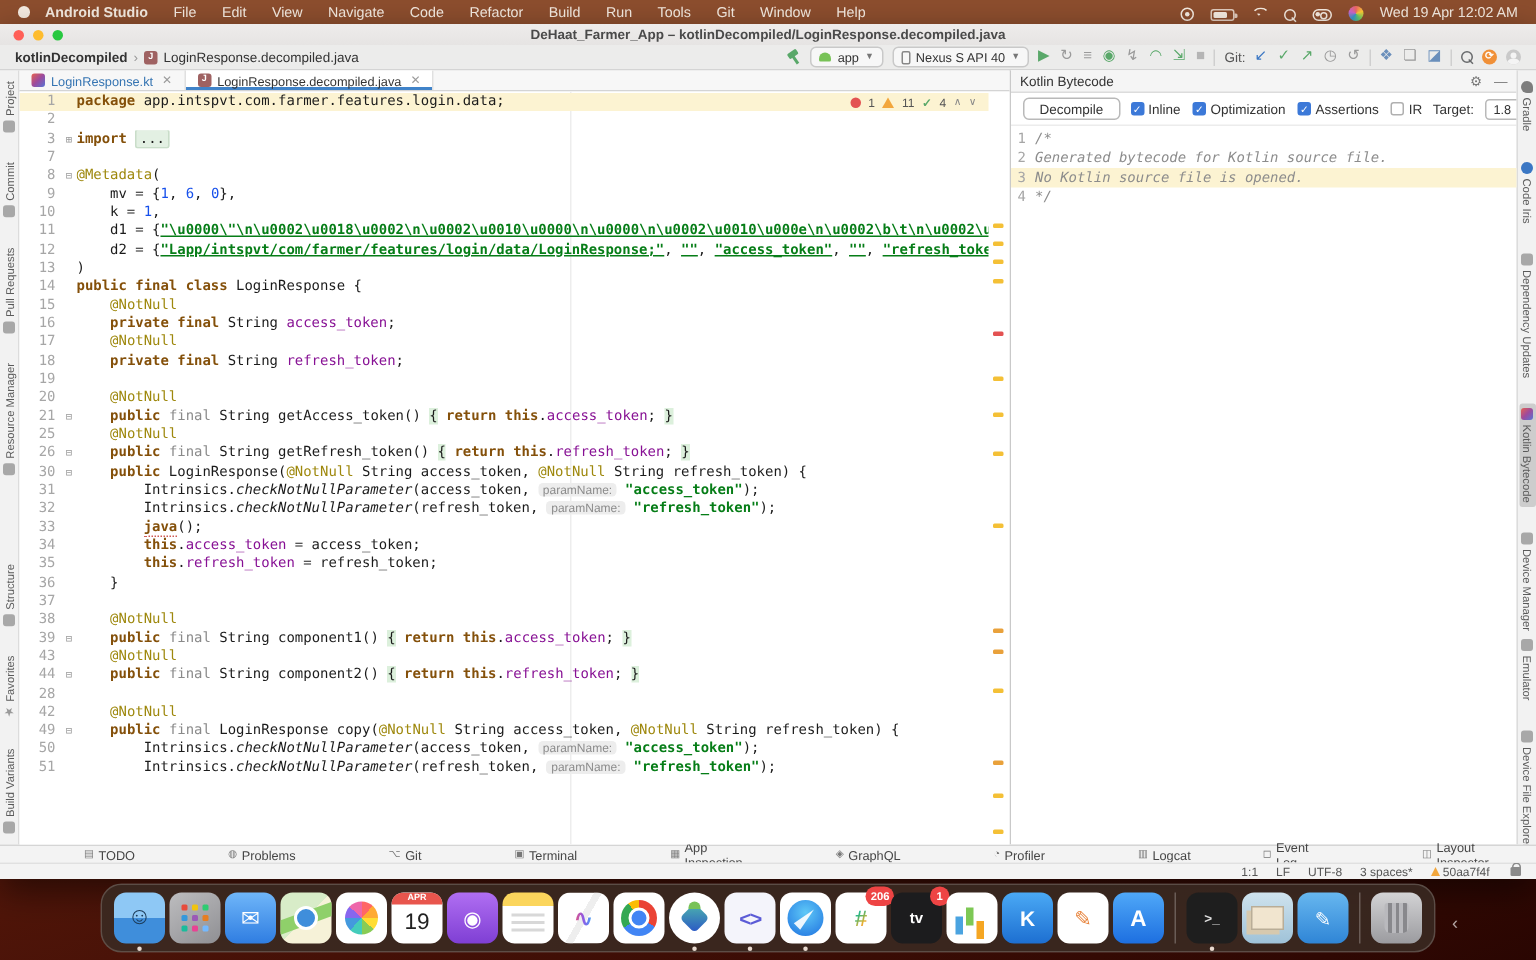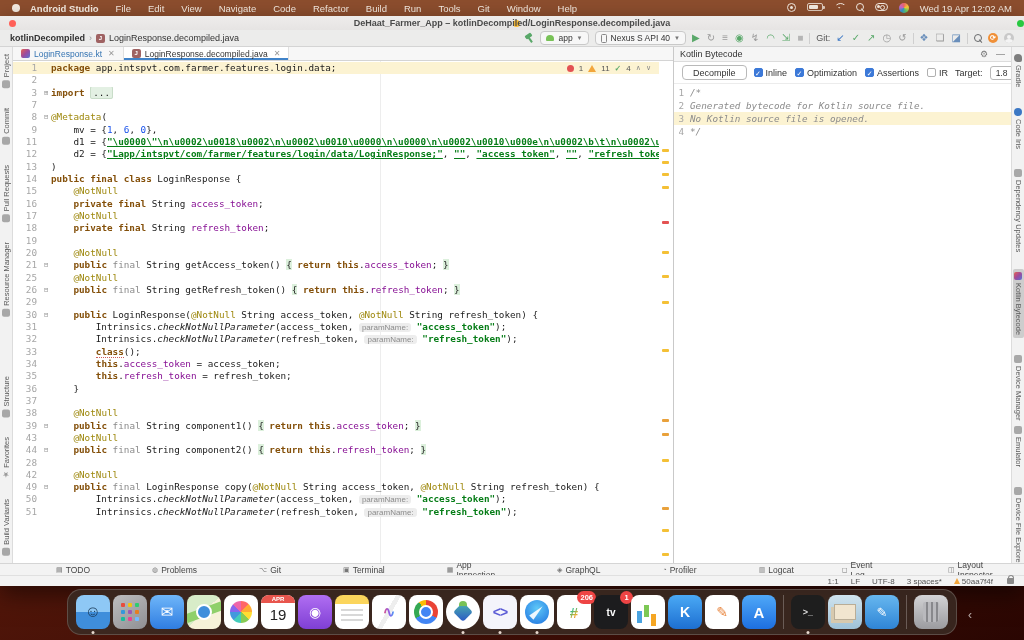--- a/index.html
+++ b/index.html
@@ -6,42 +6,42 @@
   html,body { width:1024px; height:640px; overflow:hidden; font-family:"Liberation Sans",sans-serif; }
   body { background:linear-gradient(160deg,#3a0b04 0%,#54170a 55%,#2a0602 100%); position:relative; }
 
   
   #menubar { position:absolute; top:0; left:0; width:1024px; height:16px; background:#8d4e2e;
     display:flex; align-items:center; color:#f6ece2; font-size:9.5px; }
   #menubar .apple { width:8px; height:8px; background:#f6ece2; border-radius:50% 50% 46% 46%; margin:0 10px 0 12px; }
   #menu-items { display:flex; gap:17px; }
   #menu-items .mi { cursor:default; }
   #menu-items .mi.first { font-weight:bold; }
-  #menu-status { margin-left:auto; display:flex; align-items:flex-start; gap:11px; padding-right:12px; }
+  #menu-status { margin-left:auto; display:flex; align-items:flex-end; gap:11px; padding-right:12px; }
   .ms-rec { width:9px; height:9px; border:1px solid #f6ece2; border-radius:50%; position:relative; }
   .ms-rec::after { content:""; position:absolute; inset:2px; background:#f6ece2; border-radius:50%; }
   .ms-batt { width:16px; height:8px; border:1px solid #f6ece2cc; border-radius:2px; position:relative; }
   .ms-batt::before { content:""; position:absolute; left:1px; top:1px; bottom:1px; width:9px; background:#f6ece2; border-radius:1px; }
   .ms-batt::after { content:""; position:absolute; right:-3px; top:2px; width:2px; height:3px; background:#f6ece2cc; border-radius:0 1px 1px 0; }
   .ms-wifi { width:11px; height:9px; position:relative; overflow:hidden; }
   .ms-wifi::before { content:""; position:absolute; left:0; top:0; width:11px; height:11px; border:1.5px solid #f6ece2; border-radius:50%; clip-path:polygon(50% 50%,0 0,100% 0); }
   .ms-wifi::after { content:""; position:absolute; left:3.5px; top:4px; width:4px; height:4px; background:#f6ece2; border-radius:50%; clip-path:polygon(50% 50%,0 0,100% 0); }
   .ms-search { width:8px; height:8px; position:relative; }
   .ms-search::before { content:""; position:absolute; width:6px; height:6px; border:1.3px solid #f6ece2; border-radius:50%; }
   .ms-search::after { content:""; position:absolute; width:1.4px; height:4px; background:#f6ece2; transform:rotate(-45deg); left:6.2px; top:5px; }
   .ms-cc { width:13px; height:8px; border:1px solid #f6ece2; border-radius:4px; position:relative; }
   .ms-cc::before { content:""; position:absolute; left:1.5px; top:1.5px; width:3px; height:3px; background:#f6ece2; border-radius:50%; }
   .ms-cc::after { content:""; position:absolute; right:1.5px; top:1.5px; width:3px; height:3px; border:1px solid #f6ece2; border-radius:50%; }
   .ms-user { width:10px; height:10px; border-radius:50%; background:conic-gradient(#e66,#fc3,#6c6,#39c,#c6c,#e66); }
   #menu-clock { font-size:9.5px; }
 
   
   #win { position:absolute; top:16px; left:0; width:1024px; height:570px; background:#ffffff;
     display:flex; flex-direction:column; box-shadow:0 8px 22px rgba(0,0,0,.5); }
-  #titlebar { height:14px; background:linear-gradient(#eeeceb,#e6e4e3); display:flex; align-items:center; position:relative; flex:0 0 auto;justify-content:space-between; }
+  #titlebar { height:14px; background:linear-gradient(#eeeceb,#e6e4e3); display:flex; align-items:center; position:relative; flex:0 0 auto; }
   .tl { width:7px; height:7px; border-radius:50%; margin-left:6px; }
   .tl.red{ background:#ff5f57; margin-left:9px;} .tl.yel{ background:#febc2e;} .tl.grn{ background:#28c840;}
   #win-title { position:absolute; left:0; right:0; text-align:center; font-size:9px; font-weight:bold; color:#4a4a4a; }
 
   #ide-toolbar { height:17px; background:#ececeb; border-bottom:1px solid #d4d4d4; display:flex; align-items:center; font-size:9px; color:#333; flex:0 0 auto; }
   #breadcrumb { display:flex; align-items:center; gap:4px; padding-left:10px; }
   #breadcrumb .sep { color:#999; }
   .fic-java { width:9px; height:9px; border-radius:2px; background:#9f6262; color:#fff; font-size:6px; line-height:9px; text-align:center; font-weight:bold; }
   .fic-kt { width:9px; height:9px; border-radius:2px; background:linear-gradient(135deg,#e8624f,#9d4b9d,#5574d6); }
   #run-tools { margin-left:auto; display:flex; align-items:center; gap:6px; padding-right:10px; }
@@ -354,38 +354,38 @@
         </div>
       <div id="editor">
         <div id="guide-line"></div>
         <div id="code-rows">
             <div class="crow hl"><span class="ln">1</span><span class="fm"></span><span class="ct"><span class="seg k">package</span><span class="seg p"> app.intspvt.com.farmer.features.login.data;</span></span></div>
             <div class="crow"><span class="ln">2</span><span class="fm"></span><span class="ct"></span></div>
             <div class="crow"><span class="ln">3</span><span class="fm">⊞</span><span class="ct"><span class="seg k">import</span><span class="seg p"> </span><span class="seg fold">...</span></span></div>
             <div class="crow"><span class="ln">7</span><span class="fm"></span><span class="ct"></span></div>
             <div class="crow"><span class="ln">8</span><span class="fm">⊟</span><span class="ct"><span class="seg a">@Metadata</span><span class="seg p">(</span></span></div>
             <div class="crow"><span class="ln">9</span><span class="fm"></span><span class="ct"><span class="seg p">    mv = {</span><span class="seg n">1</span><span class="seg p">, </span><span class="seg n">6</span><span class="seg p">, </span><span class="seg n">0</span><span class="seg p">},</span></span></div>
+            <div class="crow"><span class="ln">10</span><span class="fm"></span><span class="ct"><span class="seg p">    k = </span><span class="seg n">1</span><span class="seg p">,</span></span></div>
             <div class="crow"><span class="ln">11</span><span class="fm"></span><span class="ct"><span class="seg p">    d1 = {</span><span class="seg su">"\u0000\"\n\u0002\u0018\u0002\n\u0002\u0010\u0000\n\u0000\n\u0002\u0010\u000e\n\u0002\b\t\n\u0002\u0018\u000b\n\u0002\b\u0002\n\u0002\b\u0003\n\u0002\u0010\u000b\n\u0002\b\u0004\n\u0002\u0018\u000e"</span></span></div>
             <div class="crow"><span class="ln">12</span><span class="fm"></span><span class="ct"><span class="seg p">    d2 = {</span><span class="seg su">"Lapp/intspvt/com/farmer/features/login/data/LoginResponse;"</span><span class="seg p">, </span><span class="seg su">""</span><span class="seg p">, </span><span class="seg su">"access_token"</span><span class="seg p">, </span><span class="seg su">""</span><span class="seg p">, </span><span class="seg su">"refresh_token"</span></span></div>
             <div class="crow"><span class="ln">13</span><span class="fm"></span><span class="ct"><span class="seg p">)</span></span></div>
             <div class="crow"><span class="ln">14</span><span class="fm"></span><span class="ct"><span class="seg k">public final class</span><span class="seg p"> LoginResponse {</span></span></div>
             <div class="crow"><span class="ln">15</span><span class="fm"></span><span class="ct"><span class="seg p">    </span><span class="seg a">@NotNull</span></span></div>
             <div class="crow"><span class="ln">16</span><span class="fm"></span><span class="ct"><span class="seg p">    </span><span class="seg k">private final</span><span class="seg p"> String </span><span class="seg f">access_token</span><span class="seg p">;</span></span></div>
             <div class="crow"><span class="ln">17</span><span class="fm"></span><span class="ct"><span class="seg p">    </span><span class="seg a">@NotNull</span></span></div>
             <div class="crow"><span class="ln">18</span><span class="fm"></span><span class="ct"><span class="seg p">    </span><span class="seg k">private final</span><span class="seg p"> String </span><span class="seg f">refresh_token</span><span class="seg p">;</span></span></div>
             <div class="crow"><span class="ln">19</span><span class="fm"></span><span class="ct"></span></div>
             <div class="crow"><span class="ln">20</span><span class="fm"></span><span class="ct"><span class="seg p">    </span><span class="seg a">@NotNull</span></span></div>
             <div class="crow"><span class="ln">21</span><span class="fm">⊟</span><span class="ct"><span class="seg p">    </span><span class="seg k">public</span><span class="seg p"> </span><span class="seg kd">final</span><span class="seg p"> String getAccess_token() </span><span class="seg bh">{</span><span class="seg p"> </span><span class="seg k">return</span><span class="seg p"> </span><span class="seg k">this</span><span class="seg p">.</span><span class="seg f">access_token</span><span class="seg p">; </span><span class="seg bh">}</span></span></div>
             <div class="crow"><span class="ln">25</span><span class="fm"></span><span class="ct"><span class="seg p">    </span><span class="seg a">@NotNull</span></span></div>
             <div class="crow"><span class="ln">26</span><span class="fm">⊟</span><span class="ct"><span class="seg p">    </span><span class="seg k">public</span><span class="seg p"> </span><span class="seg kd">final</span><span class="seg p"> String getRefresh_token() </span><span class="seg bh">{</span><span class="seg p"> </span><span class="seg k">return</span><span class="seg p"> </span><span class="seg k">this</span><span class="seg p">.</span><span class="seg f">refresh_token</span><span class="seg p">; </span><span class="seg bh">}</span></span></div>
-            <div class="crow"><span class="ln">29</span><span class="fm"></span><span class="ct"></span></div>
             <div class="crow"><span class="ln">30</span><span class="fm">⊟</span><span class="ct"><span class="seg p">    </span><span class="seg k">public</span><span class="seg p"> LoginResponse(</span><span class="seg a">@NotNull</span><span class="seg p"> String access_token, </span><span class="seg a">@NotNull</span><span class="seg p"> String refresh_token) {</span></span></div>
             <div class="crow"><span class="ln">31</span><span class="fm"></span><span class="ct"><span class="seg p">        Intrinsics.</span><span class="seg m">checkNotNullParameter</span><span class="seg p">(access_token, </span><span class="seg h">paramName:</span><span class="seg p"> </span><span class="seg s">"access_token"</span><span class="seg p">);</span></span></div>
             <div class="crow"><span class="ln">32</span><span class="fm"></span><span class="ct"><span class="seg p">        Intrinsics.</span><span class="seg m">checkNotNullParameter</span><span class="seg p">(refresh_token, </span><span class="seg h">paramName:</span><span class="seg p"> </span><span class="seg s">"refresh_token"</span><span class="seg p">);</span></span></div>
-            <div class="crow"><span class="ln">33</span><span class="fm"></span><span class="ct"><span class="seg p">        </span><span class="seg w">class</span><span class="seg p">();</span></span></div>
+            <div class="crow"><span class="ln">33</span><span class="fm"></span><span class="ct"><span class="seg p">        </span><span class="seg w">java</span><span class="seg p">();</span></span></div>
             <div class="crow"><span class="ln">34</span><span class="fm"></span><span class="ct"><span class="seg p">        </span><span class="seg k">this</span><span class="seg p">.</span><span class="seg f">access_token</span><span class="seg p"> = access_token;</span></span></div>
             <div class="crow"><span class="ln">35</span><span class="fm"></span><span class="ct"><span class="seg p">        </span><span class="seg k">this</span><span class="seg p">.</span><span class="seg f">refresh_token</span><span class="seg p"> = refresh_token;</span></span></div>
             <div class="crow"><span class="ln">36</span><span class="fm"></span><span class="ct"><span class="seg p">    }</span></span></div>
             <div class="crow"><span class="ln">37</span><span class="fm"></span><span class="ct"></span></div>
             <div class="crow"><span class="ln">38</span><span class="fm"></span><span class="ct"><span class="seg p">    </span><span class="seg a">@NotNull</span></span></div>
             <div class="crow"><span class="ln">39</span><span class="fm">⊟</span><span class="ct"><span class="seg p">    </span><span class="seg k">public</span><span class="seg p"> </span><span class="seg kd">final</span><span class="seg p"> String component1() </span><span class="seg bh">{</span><span class="seg p"> </span><span class="seg k">return</span><span class="seg p"> </span><span class="seg k">this</span><span class="seg p">.</span><span class="seg f">access_token</span><span class="seg p">; </span><span class="seg bh">}</span></span></div>
             <div class="crow"><span class="ln">43</span><span class="fm"></span><span class="ct"><span class="seg p">    </span><span class="seg a">@NotNull</span></span></div>
             <div class="crow"><span class="ln">44</span><span class="fm">⊟</span><span class="ct"><span class="seg p">    </span><span class="seg k">public</span><span class="seg p"> </span><span class="seg kd">final</span><span class="seg p"> String component2() </span><span class="seg bh">{</span><span class="seg p"> </span><span class="seg k">return</span><span class="seg p"> </span><span class="seg k">this</span><span class="seg p">.</span><span class="seg f">refresh_token</span><span class="seg p">; </span><span class="seg bh">}</span></span></div>
             <div class="crow"><span class="ln">28</span><span class="fm"></span><span class="ct"></span></div>
             <div class="crow"><span class="ln">42</span><span class="fm"></span><span class="ct"><span class="seg p">    </span><span class="seg a">@NotNull</span></span></div>

